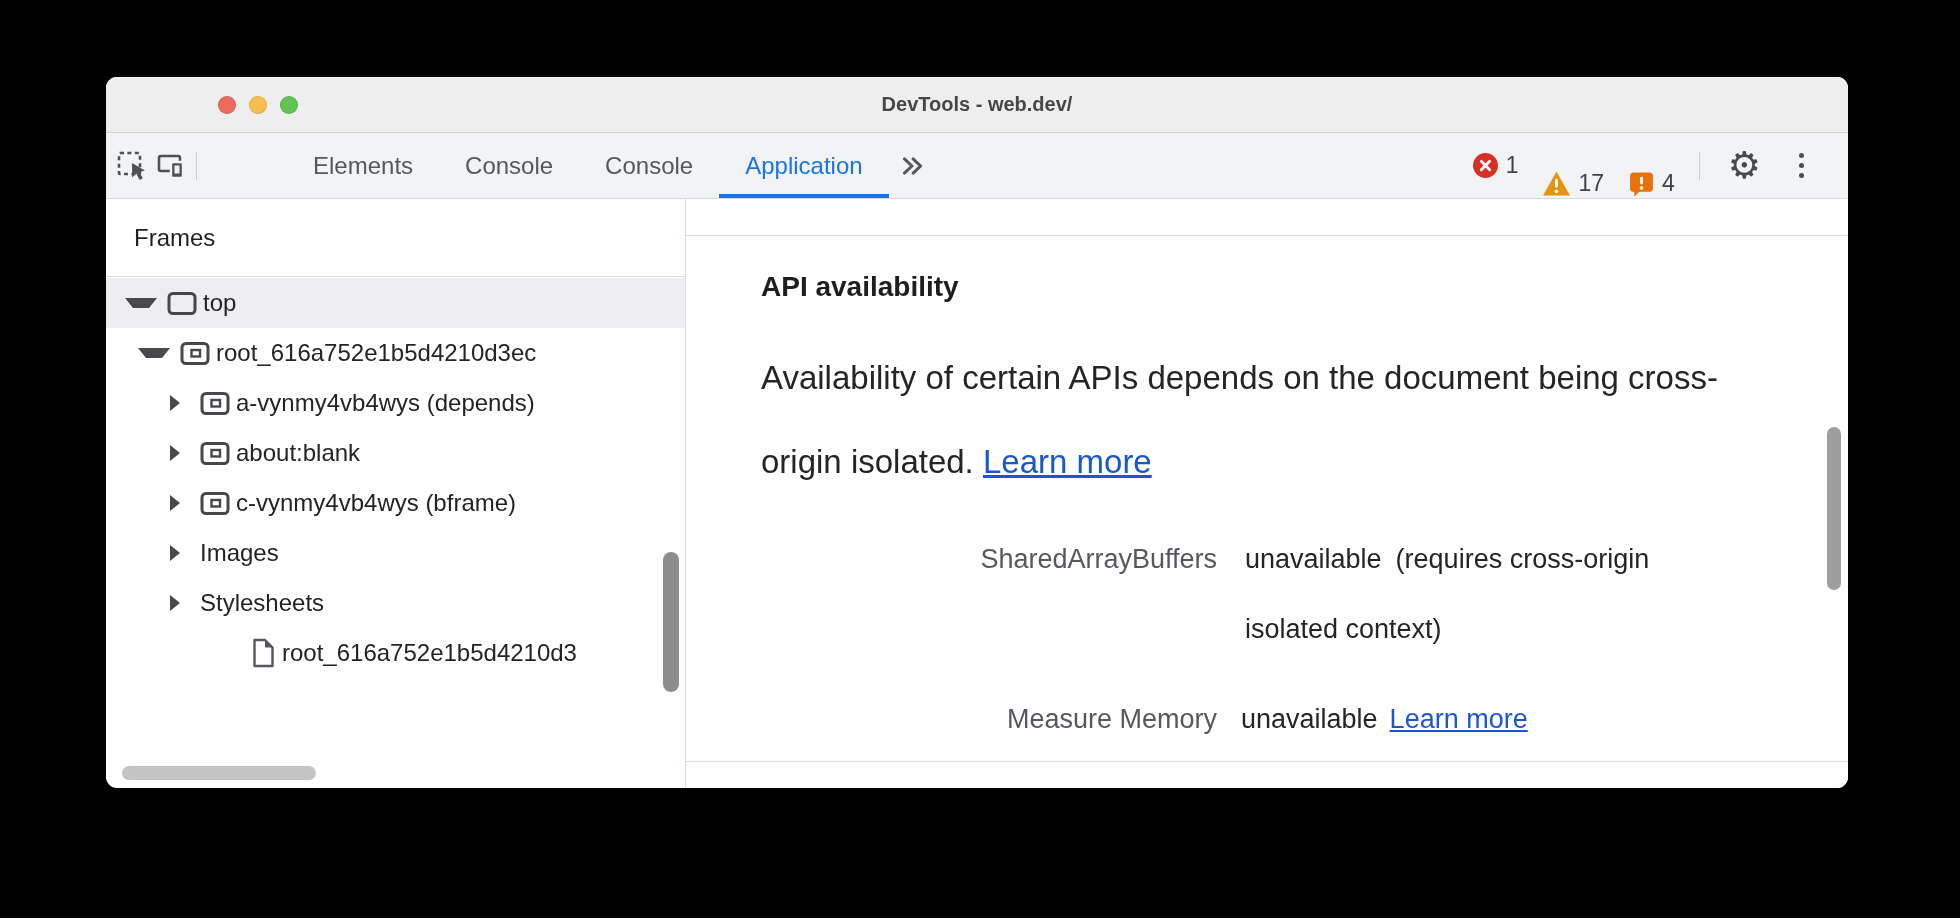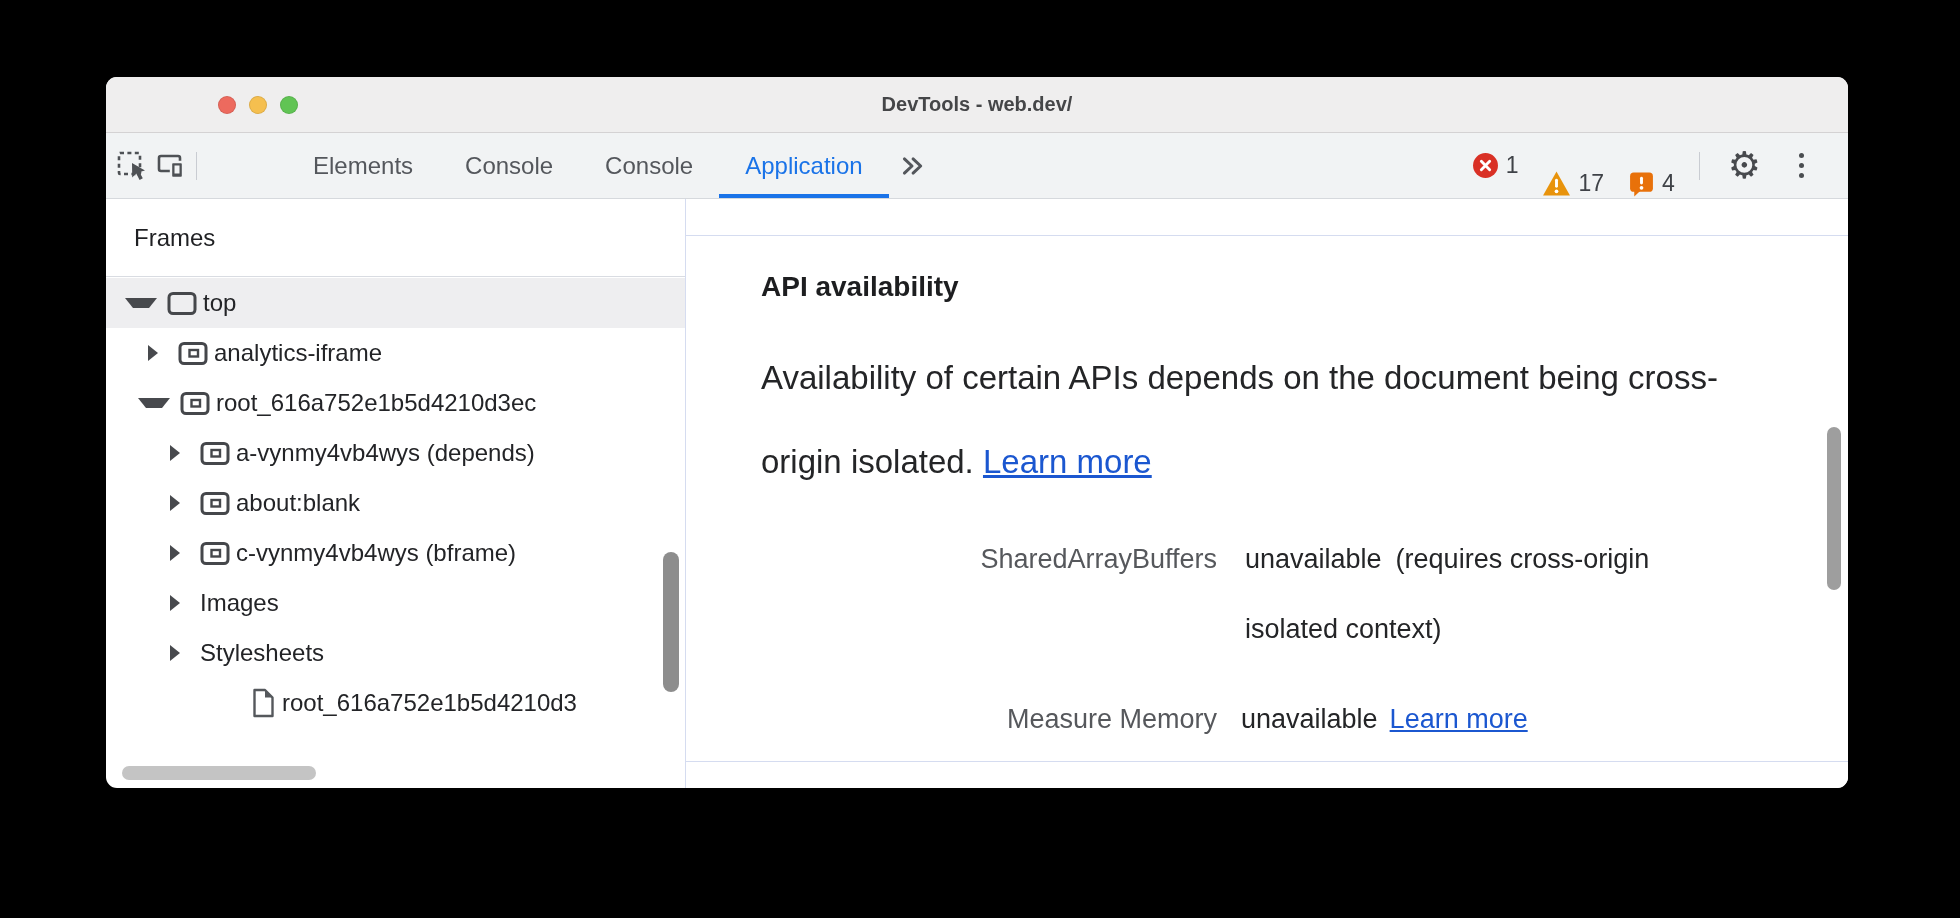--- a/index.html
+++ b/index.html
@@ -155,30 +155,20 @@
       <div class="tree" id="tree">
           <div class="tree-row selected" style="padding-left: 19px;">
             <span class="tri down"></span>
             <span class="t-icon">
               <svg width="30" height="25" viewBox="0 0 30 25">
                 <rect x="2" y="2.5" width="26" height="20" rx="4" fill="none" stroke="#45474b" stroke-width="3"></rect>
               </svg>
             </span>
             <span>top</span>
           </div>
-          <div class="tree-row" style="padding-left: 42px;">
-            <span class="tri right"></span>
-            <span class="t-icon">
-              <svg width="30" height="25" viewBox="0 0 30 25">
-                <rect x="2" y="2.5" width="26" height="20" rx="4" fill="none" stroke="#45474b" stroke-width="3"></rect>
-                <rect x="11.5" y="9" width="8.5" height="6.5" fill="none" stroke="#45474b" stroke-width="2.4"></rect>
-              </svg>
-            </span>
-            <span>analytics-iframe</span>
-          </div>
           <div class="tree-row" style="padding-left: 32px;">
             <span class="tri down"></span>
             <span class="t-icon">
               <svg width="30" height="25" viewBox="0 0 30 25">
                 <rect x="2" y="2.5" width="26" height="20" rx="4" fill="none" stroke="#45474b" stroke-width="3"></rect>
                 <rect x="11.5" y="9" width="8.5" height="6.5" fill="none" stroke="#45474b" stroke-width="2.4"></rect>
               </svg>
             </span>
             <span>root_616a752e1b5d4210d3ec</span>
           </div>

